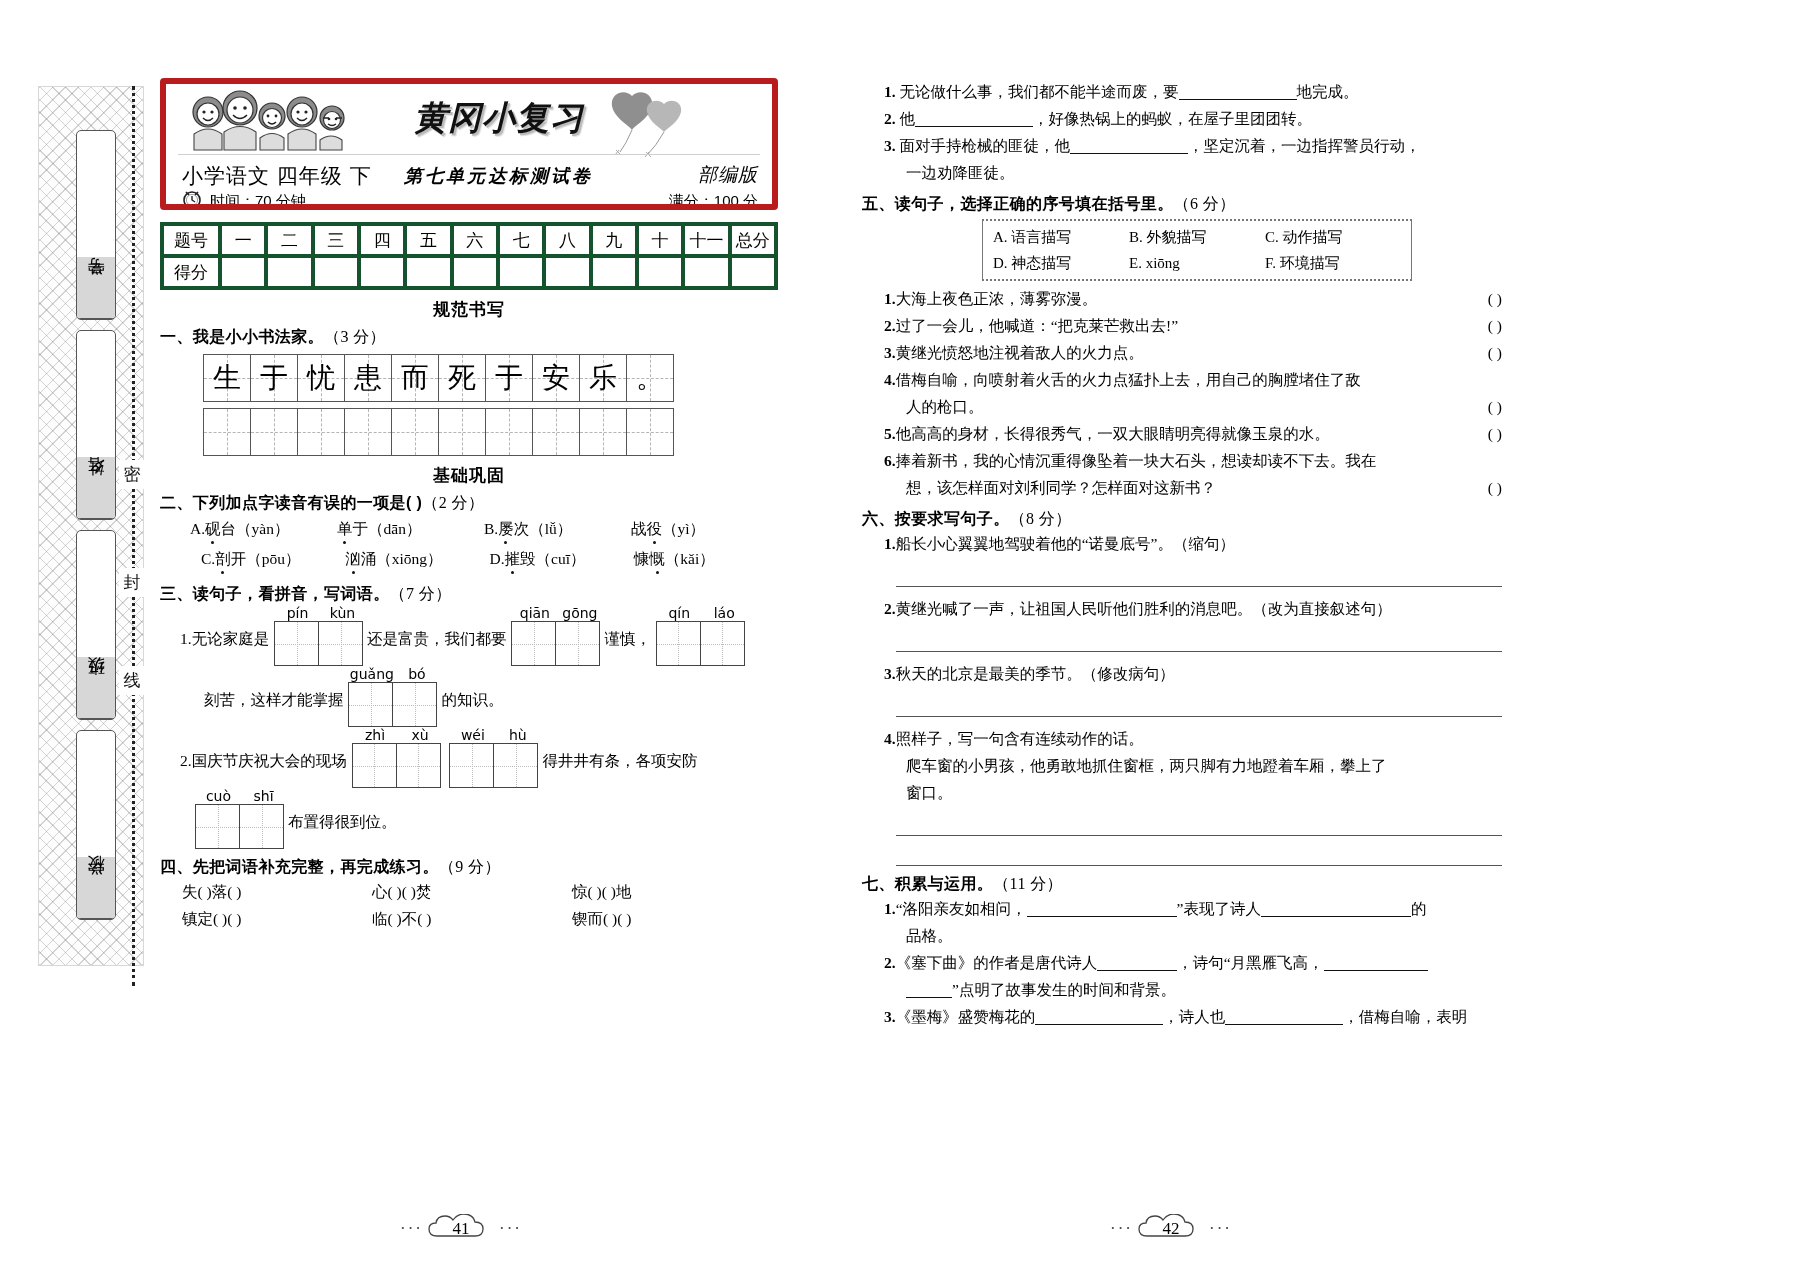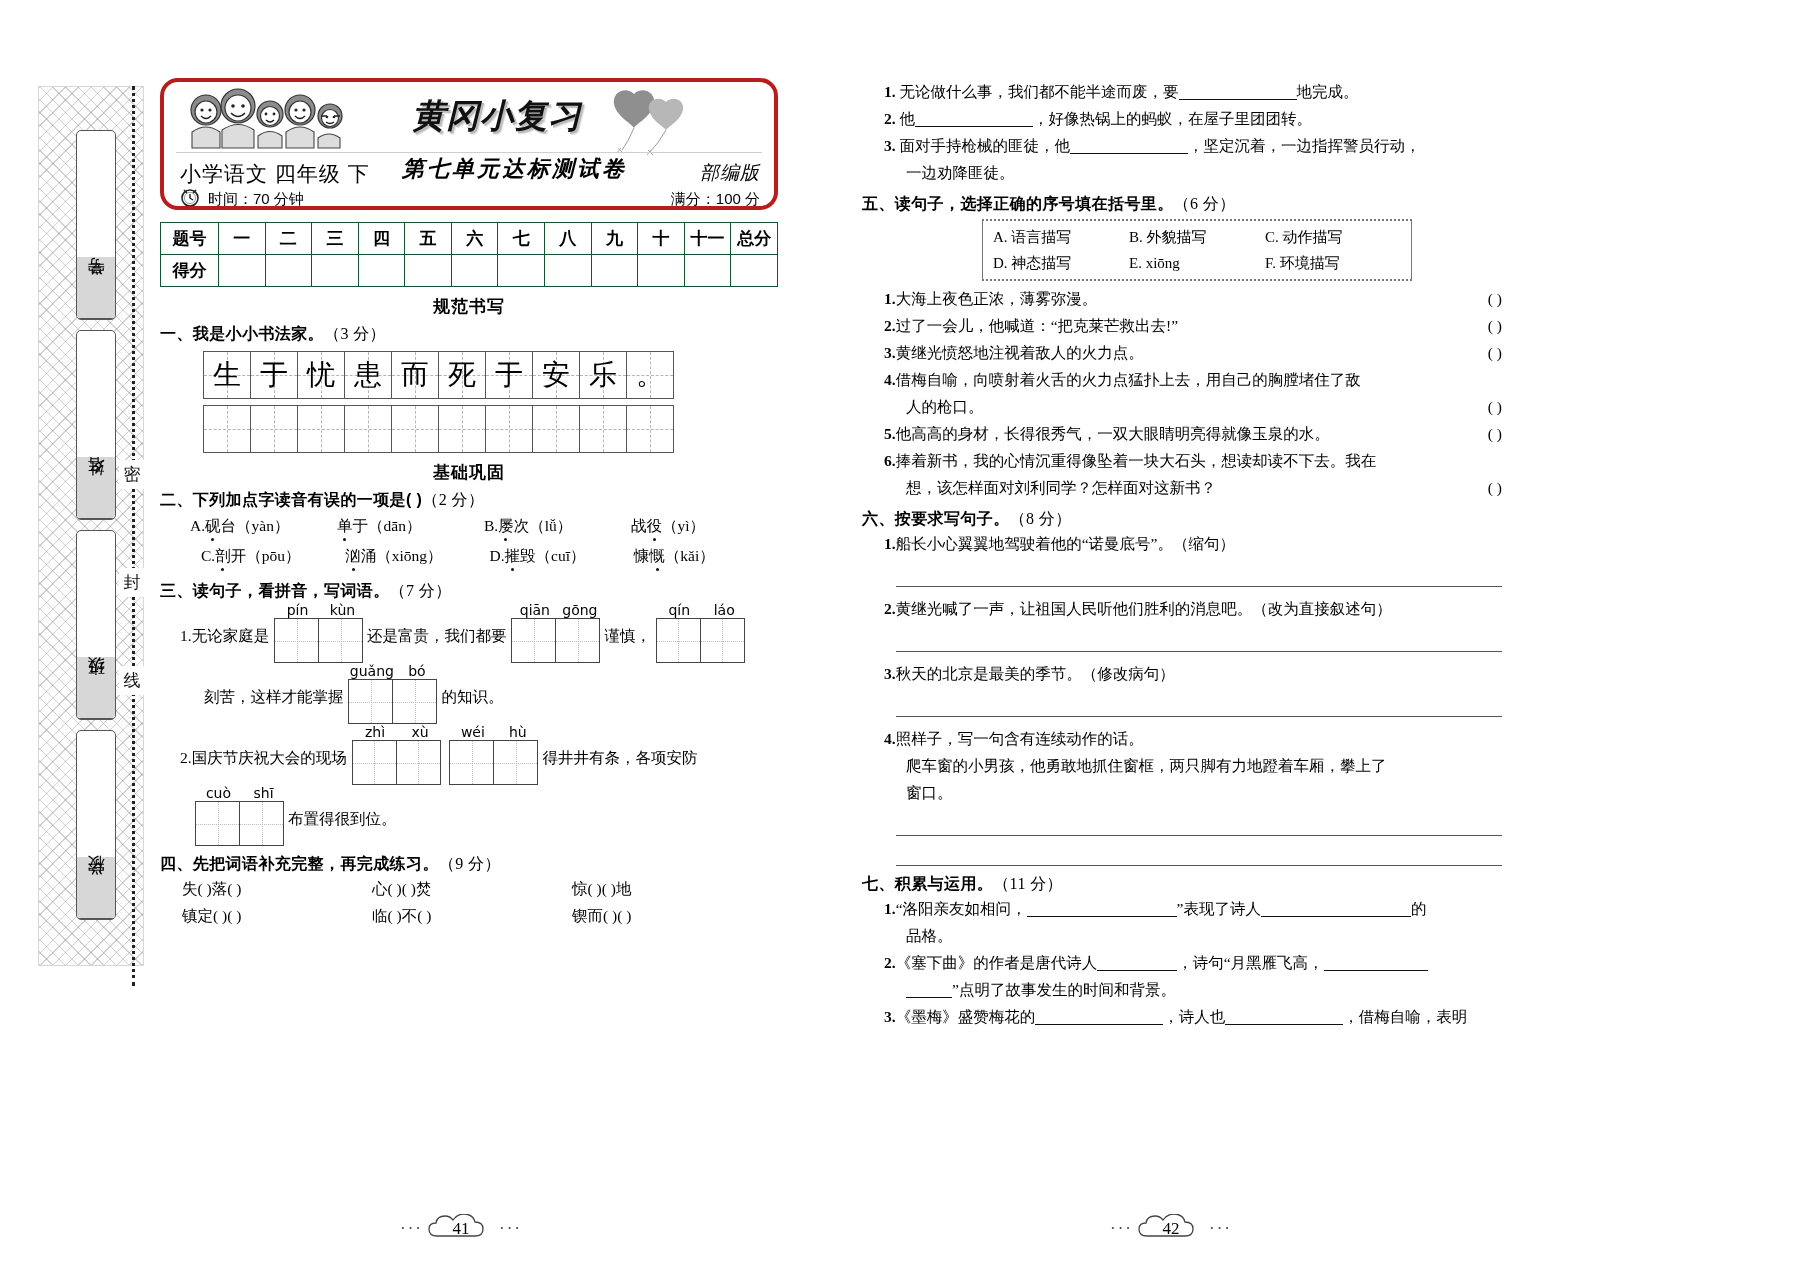--- a/index.html
+++ b/index.html
@@ -73,22 +73,22 @@
     top: 78px;
     width: 618px;
     height: 1110px;
   }
   .col-left  { left: 160px; }
   .col-right { left: 862px; width: 640px; }
 
   
   .banner {
     position: relative;
-    border: 4px solid #b91c1c;
-    border-radius: 18px;
+    border: 6px solid #b91c1c;
+    border-radius: 4px;
     height: 132px;
     overflow: hidden;
     background: #fff;
   }
   .banner .kids {
     position: absolute; left: 14px; top: 6px;
     width: 192px; height: 62px;
   }
   .banner .brand {
     position: absolute; left: 248px; top: 12px;
@@ -102,22 +102,22 @@
   .banner .hr {
     position: absolute; left: 12px; right: 12px; top: 70px;
     border-top: 1px solid #cfcfcf;
   }
   .banner .subject {
     position: absolute; left: 16px; top: 78px;
     font-size: 21px; letter-spacing: 1px;
     font-family: "Liberation Sans", sans-serif;
   }
   .banner .papertitle {
-    position: absolute; left: 238px; top: 72px;
-    font-size: 22px;
+    position: absolute; left: 238px; top: 80px;
+    font-size: 18px;
     font-style: italic;
     font-weight: 700;
     letter-spacing: 3px;
     font-family: "DejaVu Serif", serif;
   }
   .banner .edition {
     position: absolute; right: 14px; top: 78px;
     font-size: 19px; font-style: italic;
     letter-spacing: 1px;
     font-family: "DejaVu Serif", serif;
@@ -136,27 +136,26 @@
   .balloons { position: absolute; right: 78px; top: 8px; }
 
   
   table.score {
     margin-top: 12px;
     border-collapse: collapse;
     width: 100%;
     table-layout: fixed;
   }
   table.score td {
-    border: 1px solid #14532d;
+    border: 4px solid #14532d;
     height: 32px;
     text-align: center;
     vertical-align: middle;
     font-size: 17px;
     font-family: "Liberation Serif", serif;
-    font-weight: bold;
   }
   table.score td.head { width: 58px; }
 
   .section-banner {
     text-align: center;
     font-weight: 700;
     font-size: 17px;
     margin: 8px 0 4px;
     font-family: "Liberation Sans", sans-serif;
     letter-spacing: 1px;

